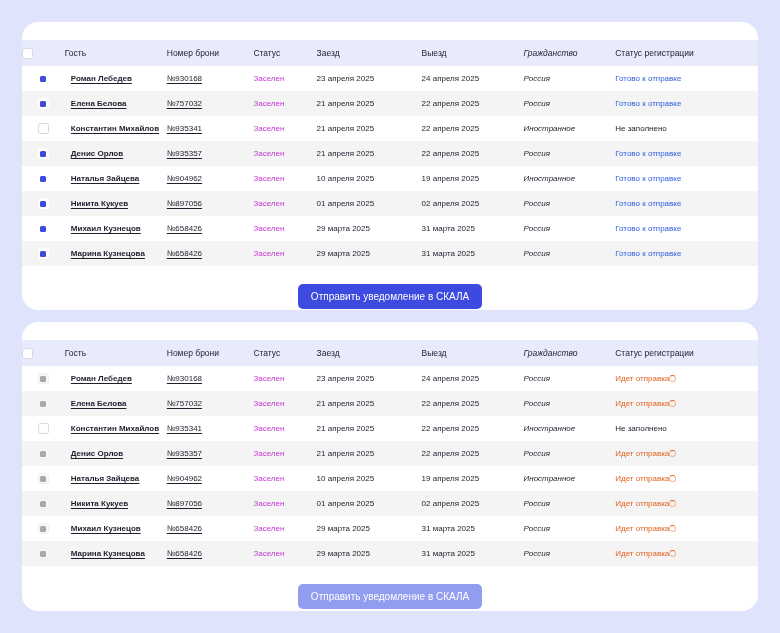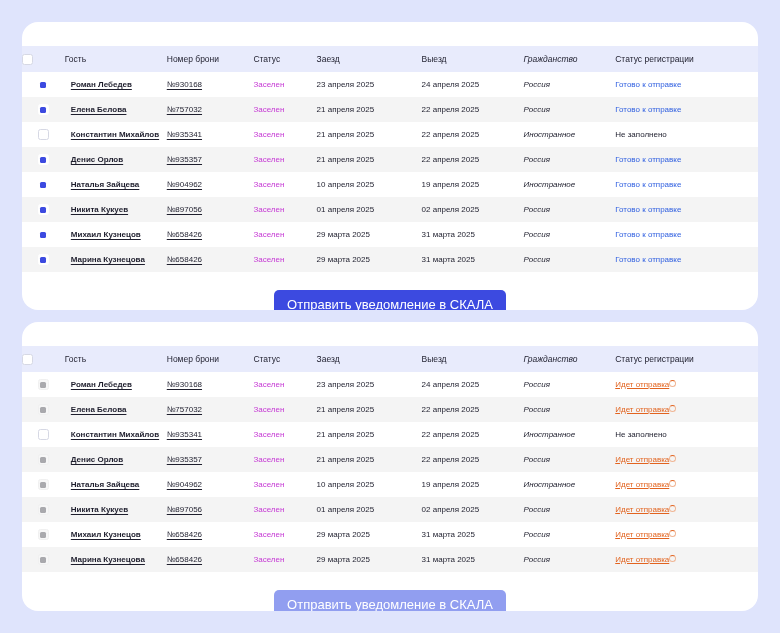--- a/index.html
+++ b/index.html
@@ -21,21 +21,21 @@
     height: 633px;
     padding: 22px 22px 0 22px;
     display: flex;
     flex-direction: column;
     gap: 12px;
   }
 
   .card {
     background: #ffffff;
     border-radius: 16px;
-    padding: 24px 0 0 0;
+    padding: 18px 0 0 0;
     flex: none;
     overflow: hidden;
   }
 
   .card-1 { height: 288px; }
   .card-2 { height: 289px; }
 
   
   table.guest-table {
     width: 100%;
@@ -122,23 +122,22 @@
   .reg-empty {
     color: #1e1e2d;
     text-underline-offset: 2px;
     text-decoration-thickness: 0.6px;
     cursor: pointer;
     text-align: center;
   }
   .reg-sending {
     color: #e2631f;
     display: inline-flex;
-    align-items: flex-start;
+    align-items: center;
     gap: 0;
-    text-decoration: underline;
   }
   .spinner {
     width: 7px;
     height: 7px;
     border: 1px solid #f0b695;
     border-top-color: #e2631f;
     border-radius: 50%;
     display: inline-block;
   }
 
@@ -148,21 +147,21 @@
     justify-content: center;
     align-items: flex-start;
     padding-top: 18px;
   }
   .btn-primary {
     background: #3c4ae0;
     color: #ffffff;
     border: none;
     border-radius: 5px;
     font-family: inherit;
-    font-size: 13px;
+    font-size: 10px;
     padding: 7px 13px;
     cursor: pointer;
     white-space: nowrap;
   }
   .btn-primary.disabled {
     background: #919ef0;
     cursor: default;
   }
 </style>
 </head>

